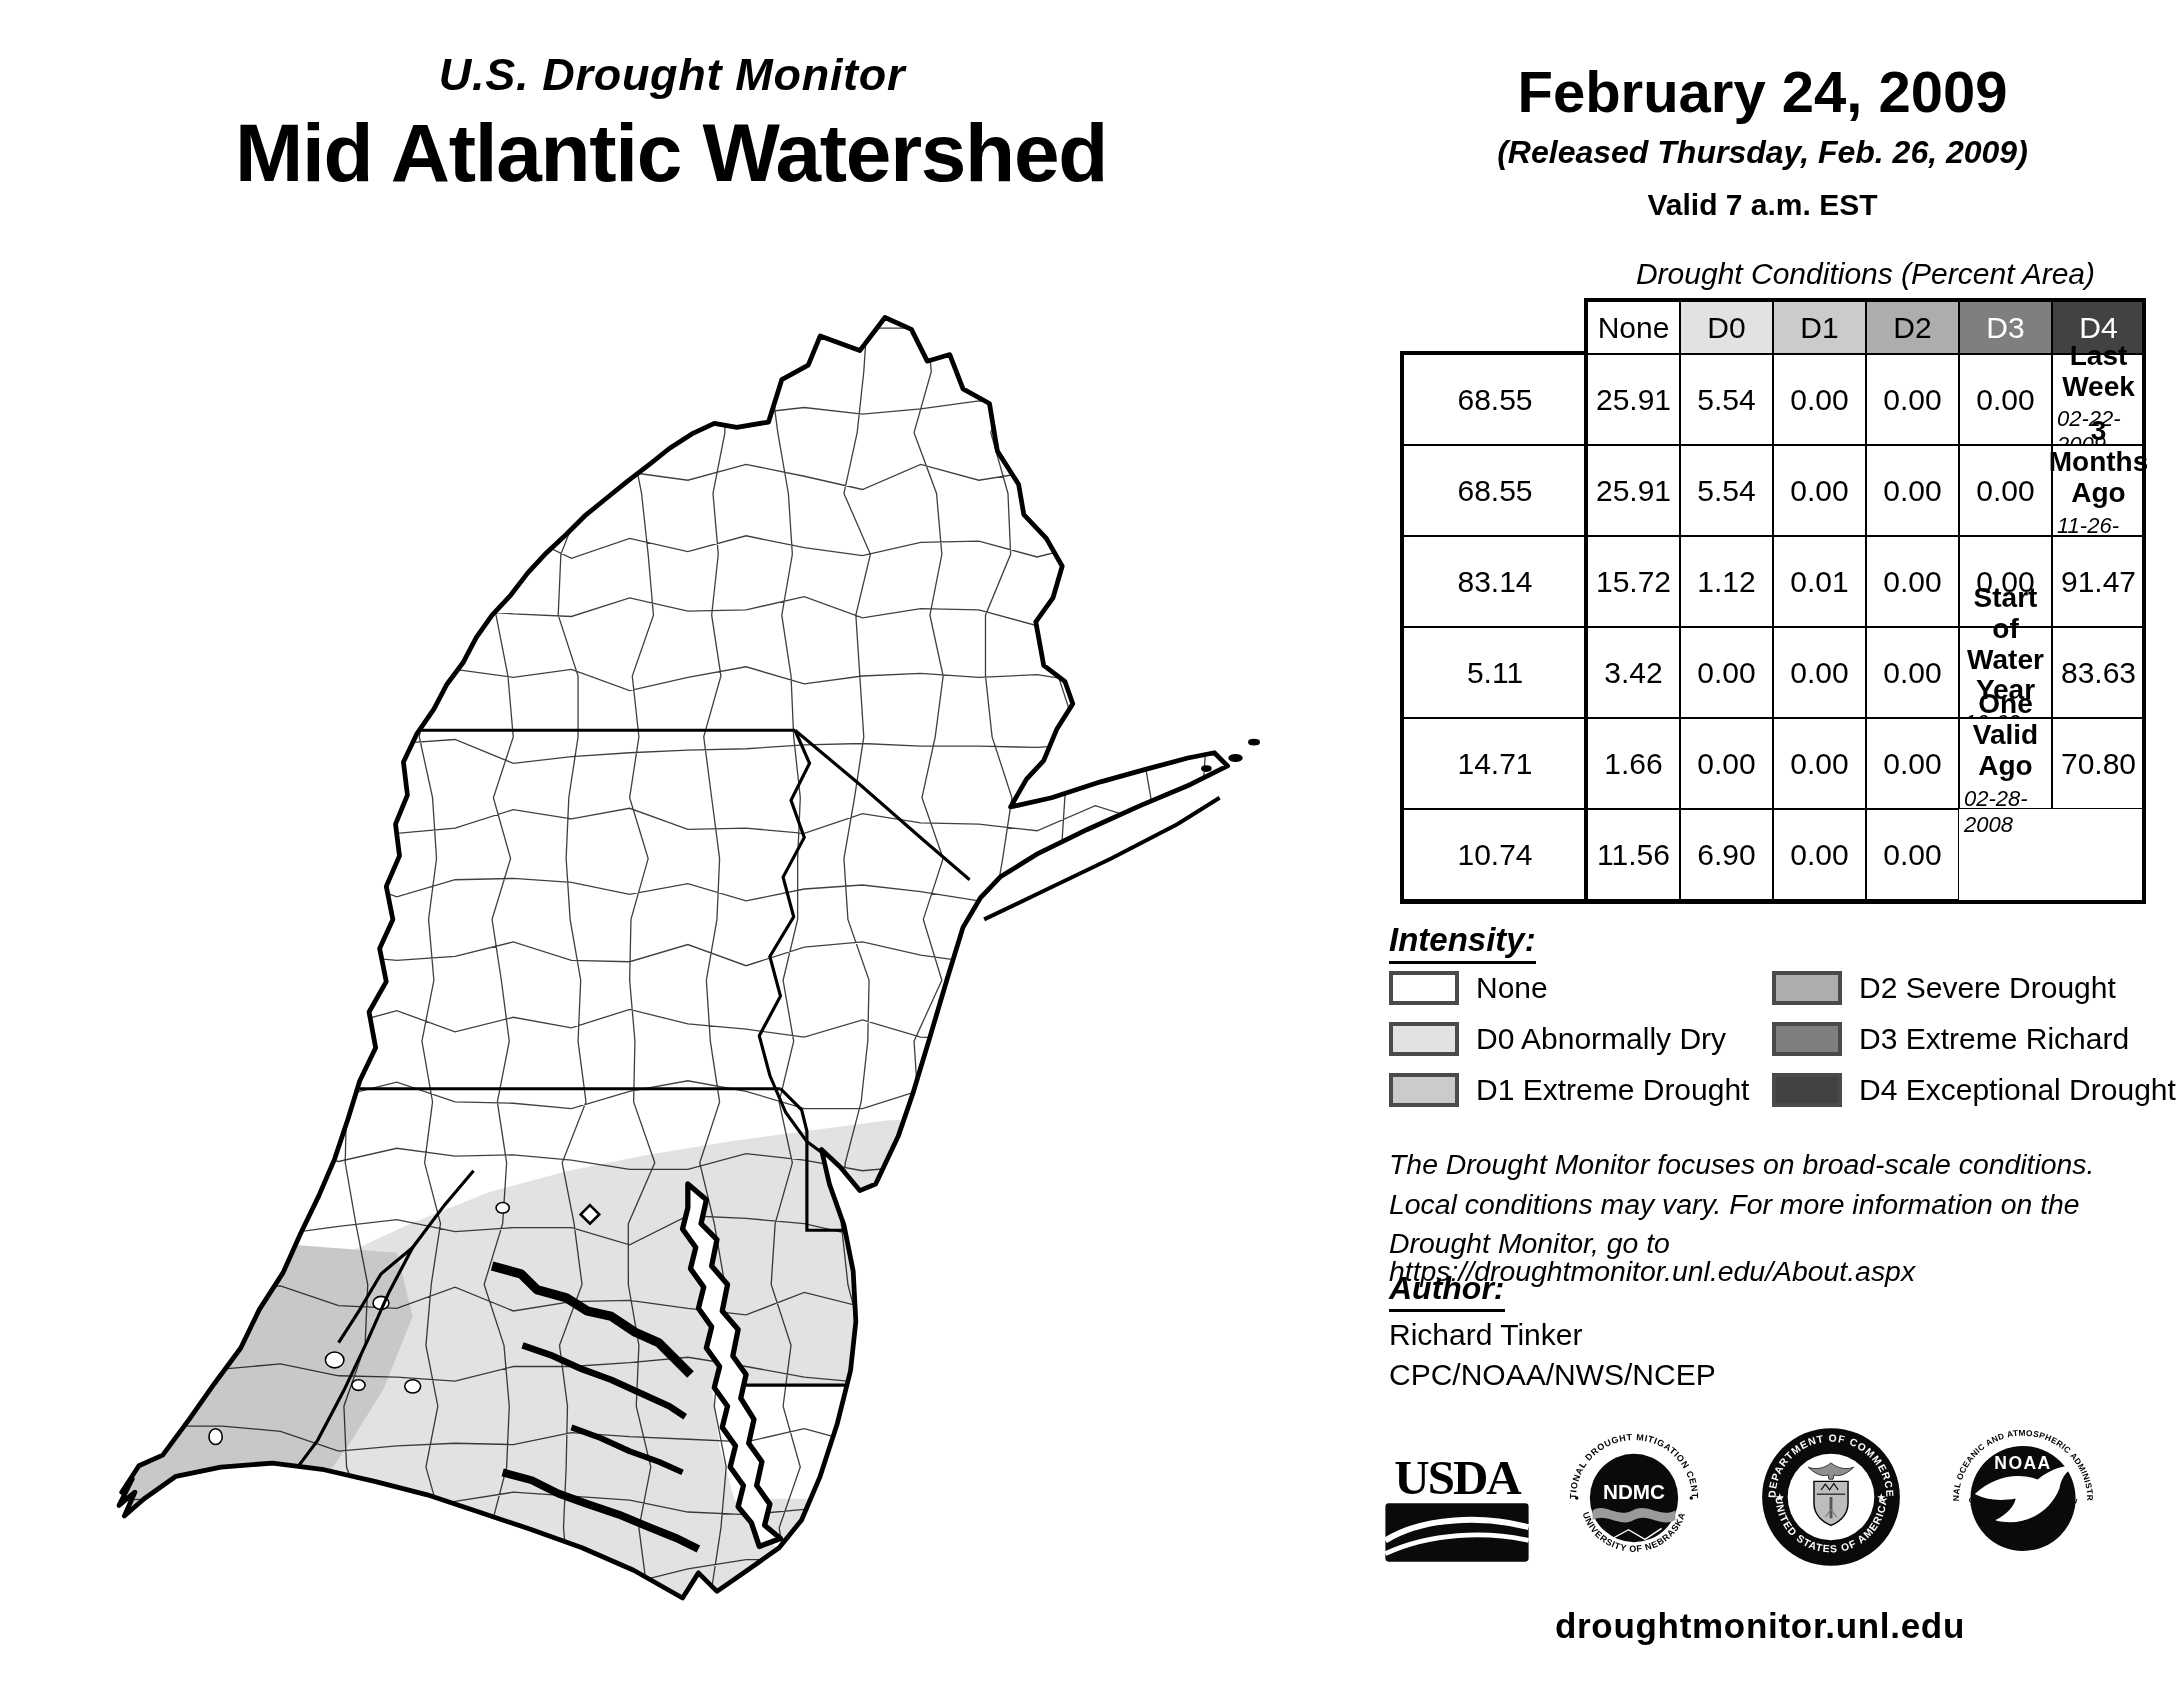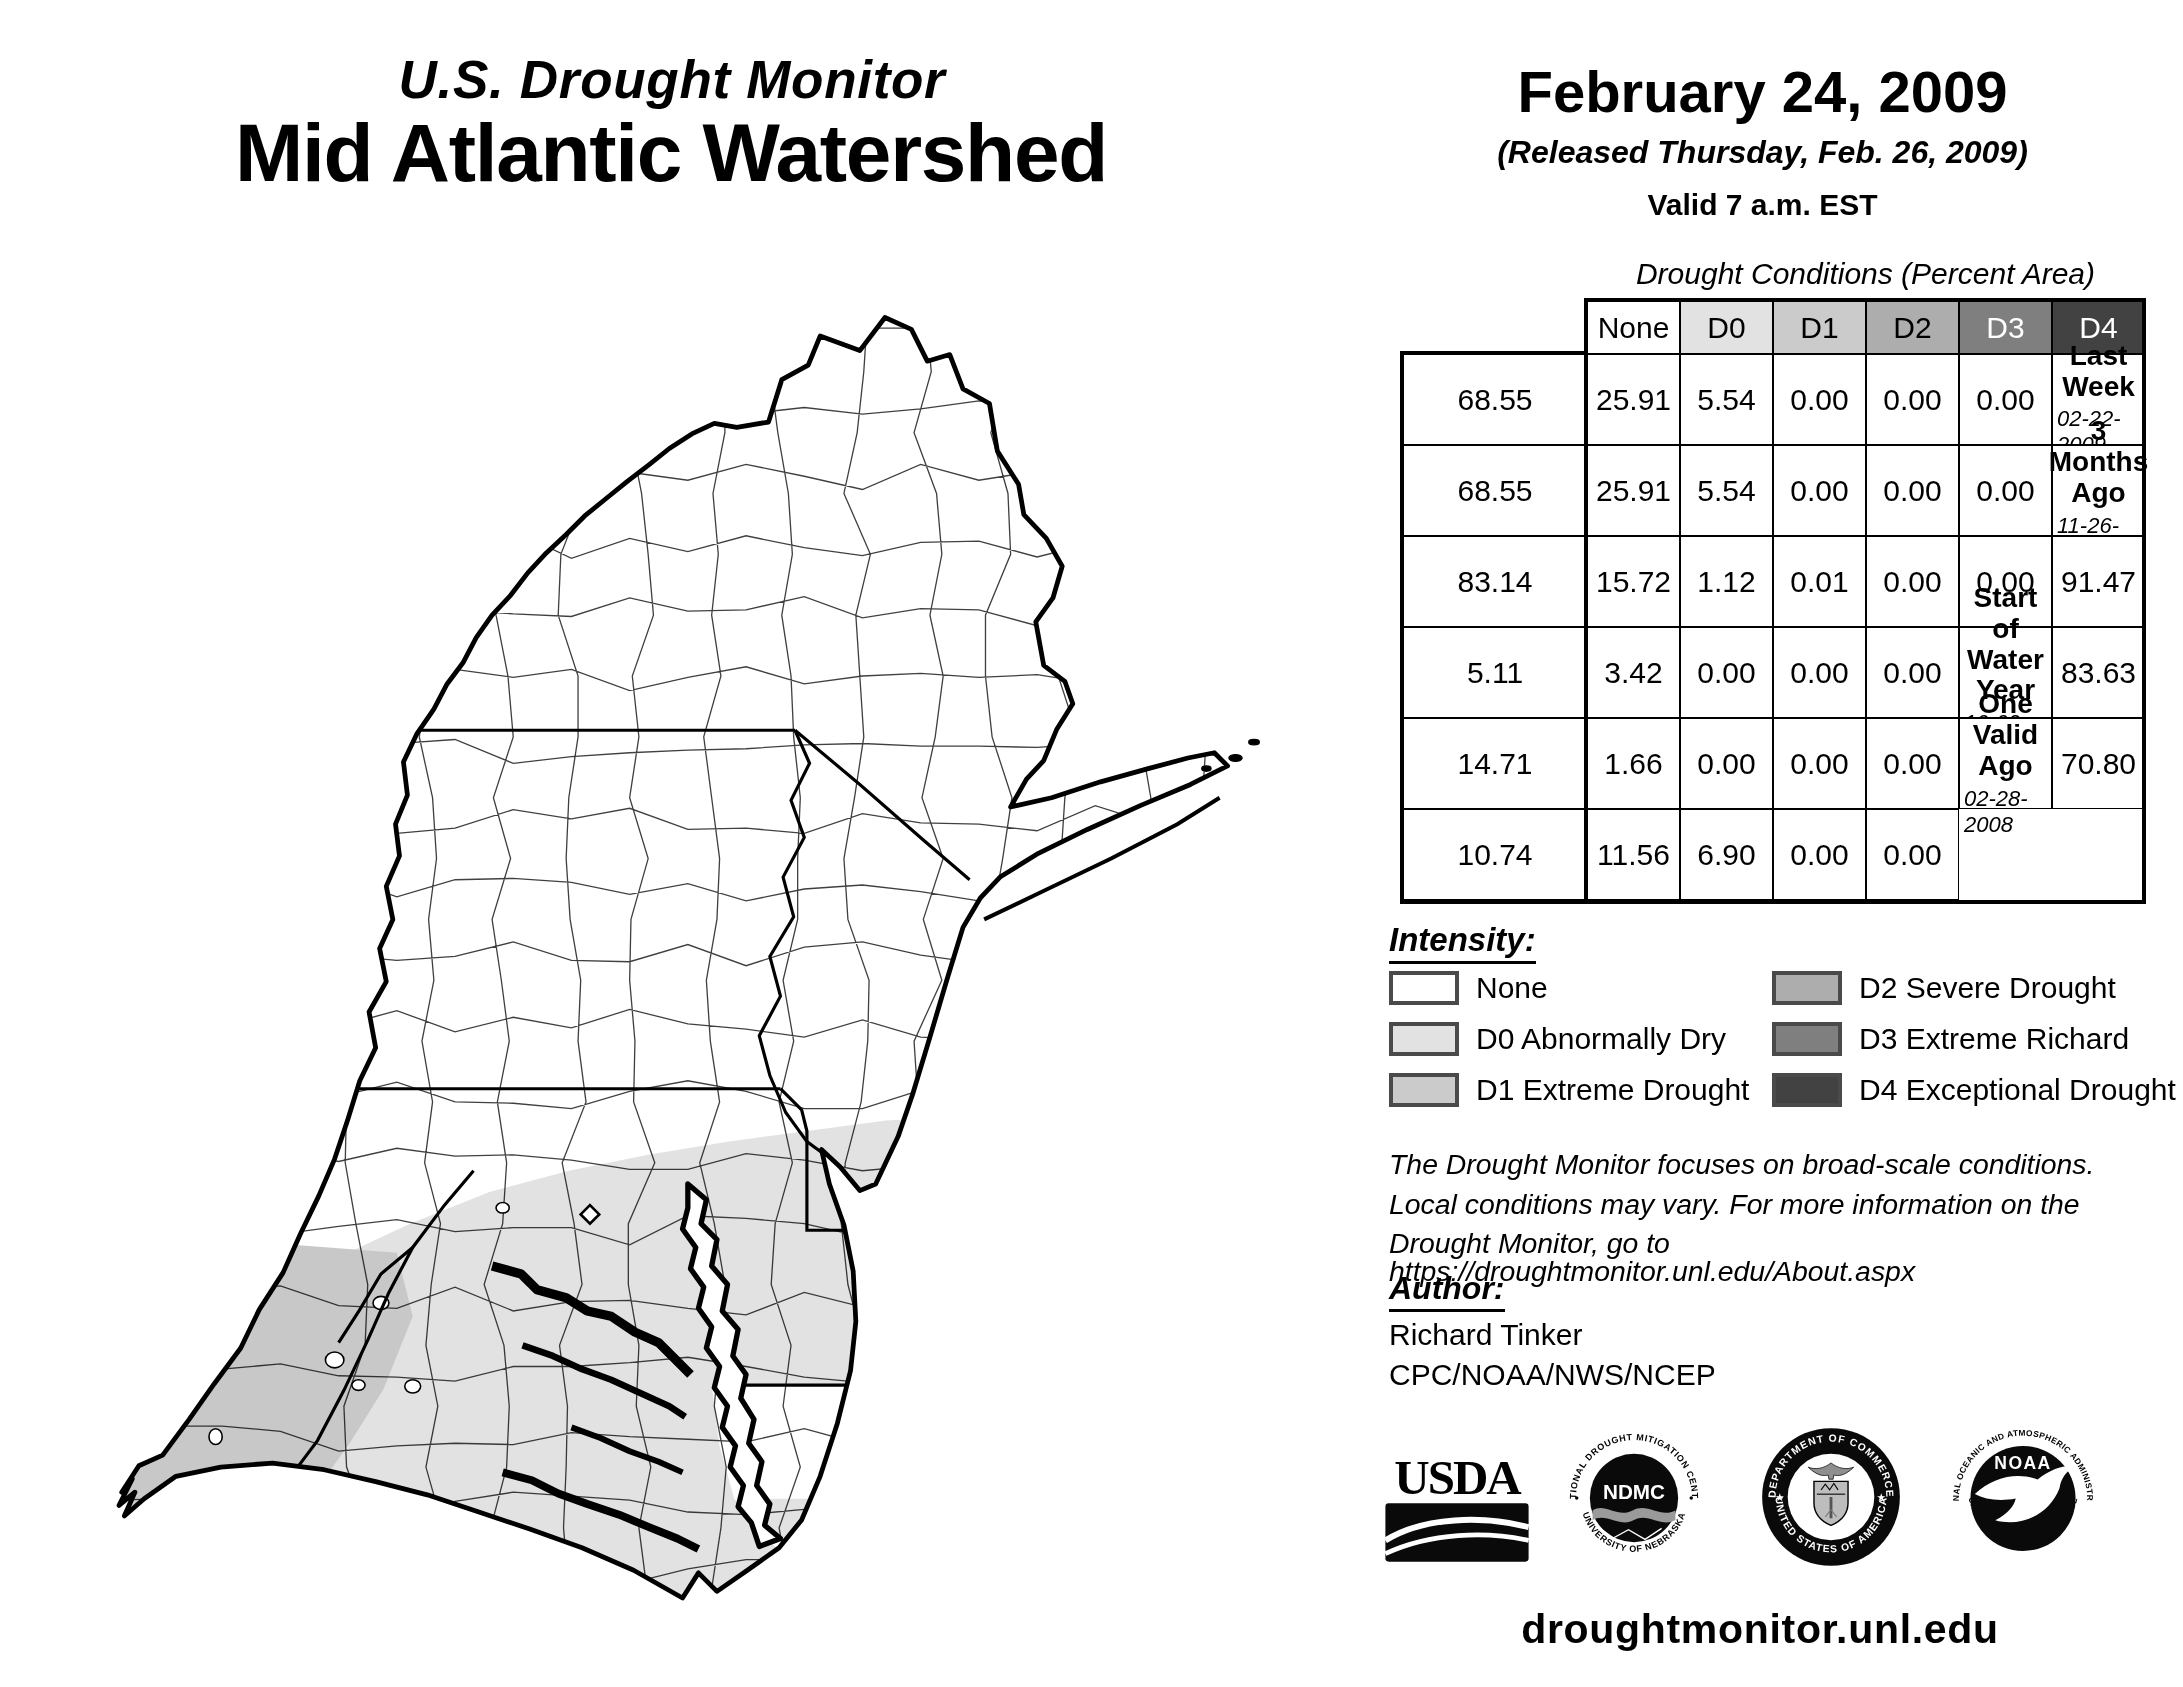--- a/index.html
+++ b/index.html
@@ -2,21 +2,21 @@
 <html style="font-size:10.6px"><head>
 <meta charset="utf-8">
 <style>
   html,body{margin:0;padding:0;background:#888;}
   #page{position:relative;width:2183px;height:1687px;background:#ffffff;overflow:hidden;
         font-family:"Liberation Sans",sans-serif;color:#000;}
   .abs{position:absolute;}
   .ctr{text-align:center;}
 
   
-  #title-kicker{left:126px;top:49px;width:1092px;font-size:53px;font-weight:bold;font-style:italic;letter-spacing:0.7px;}
+  #title-kicker{left:126px;top:49px;width:1092px;font-size:45px;font-weight:bold;font-style:italic;letter-spacing:0.7px;}
   #title-main{left:79px;top:106px;width:1184px;font-size:82px;font-weight:bold;letter-spacing:-1.3px;}
 
   
   #date-line{left:1422px;top:58px;width:681px;font-size:58px;font-weight:bold;}
   #released-line{left:1422px;top:134px;width:681px;font-size:32px;font-weight:bold;font-style:italic;}
   #valid-line{left:1422px;top:188px;width:681px;font-size:30px;font-weight:bold;}
   #tbl-title{left:1581px;top:257px;width:569px;font-size:30px;font-style:italic;}
 
   
   #dm-table{left:1403px;top:301px;display:grid;grid-template-columns:184px repeat(6,93px);
@@ -46,21 +46,21 @@
   
   .disc-line{left:1389px;width:801px;font-size:28.4px;font-style:italic;line-height:1;}
   #author-head{left:1389px;top:1270px;font-size:32px;font-weight:bold;font-style:italic;}
   #author-head span{border-bottom:3.3px solid #000;padding-bottom:2.6px;}
   #author-name{left:1389px;top:1318px;font-size:30px;}
   #author-org{left:1389px;top:1358px;font-size:30px;}
 
   
   #usda{left:1384px;top:1453px;width:146px;}
   #usda-text{font-family:"Liberation Serif",serif;font-weight:bold;font-size:49px;letter-spacing:-2px;text-align:center;line-height:1;}
-  #footer-url{left:1416px;top:1606px;width:688px;font-size:41px;font-weight:bold;letter-spacing:0.7px;}
+  #footer-url{left:1416px;top:1606px;width:688px;font-size:35px;font-weight:bold;letter-spacing:0.7px;}
   svg text{font-family:"Liberation Sans",sans-serif;}
 
   
   #map{position:absolute;left:66px;top:258px;width:1290px;height:1426px;}
   #counties path{fill:none;stroke:#000;stroke-width:1;opacity:.75;}
   #statelines path{fill:none;stroke:#000;stroke-width:2.4;}
   #estuaries path{fill:none;stroke:#000;stroke-linejoin:round;}
 </style>
 </head>
 <body>

